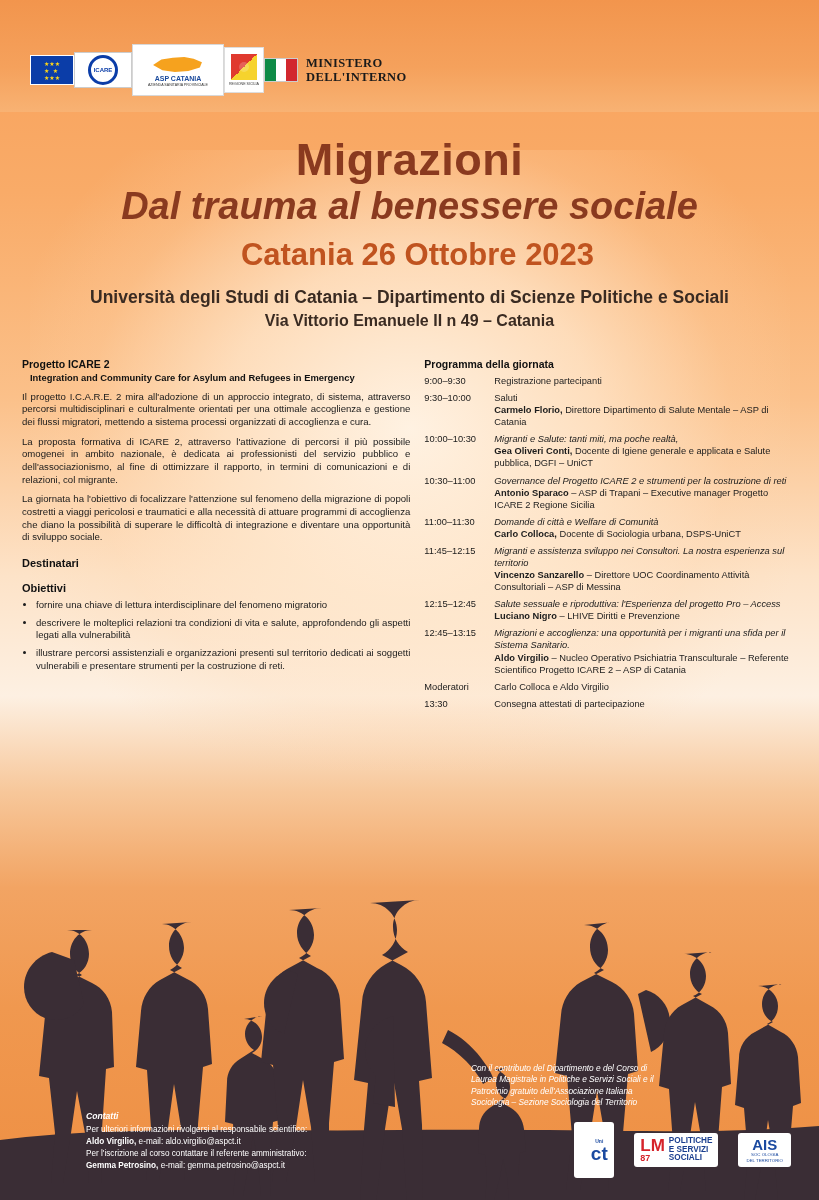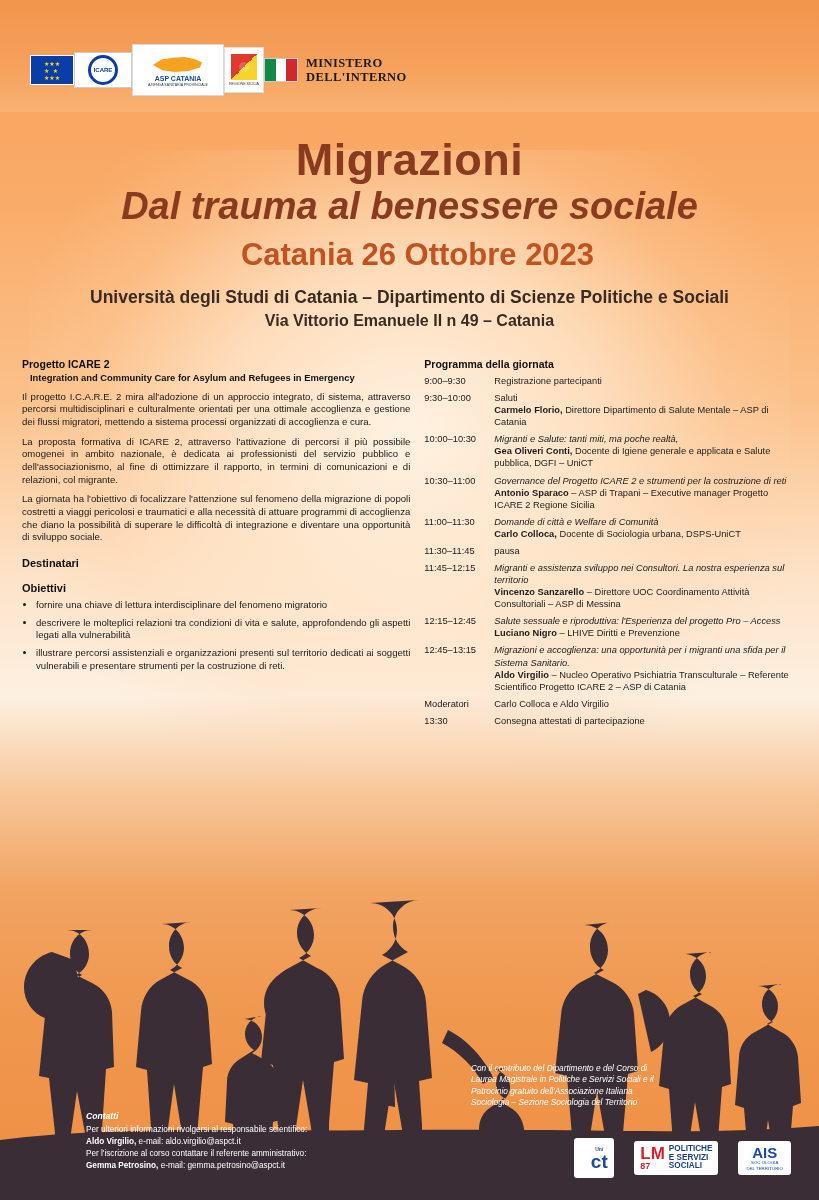--- a/index.html
+++ b/index.html
@@ -91,21 +91,21 @@
   
   .silo { position:absolute; left:0; bottom:0; width:100%; height:420px; }
 
   .contacts { position:absolute; left:86px; bottom:28px; width:330px; color:#fff; font-size:8.2px; line-height:1.45;}
   .contacts .ch { font-weight:bold; font-style:italic; margin-bottom:2px; font-size:8.6px;}
   .contacts b { font-weight:bold; }
 
   .credits { position:absolute; right:28px; bottom:92px; width:320px; color:#fff; font-size:8.3px; line-height:1.35; text-align:left;}
   .credits .ci{font-style:italic;}
   .botlogos { position:absolute; right:28px; bottom:22px; display:flex; align-items:center; gap:20px;}
-  .unict { width:40px;height:40px;background:#fff;border-radius:3px;display:flex;flex-direction:column;align-items:center;justify-content:center;padding-left:10px;}
+  .unict { width:40px;height:56px;background:#fff;border-radius:3px;display:flex;flex-direction:column;align-items:center;justify-content:center;padding-left:10px;}
   .unict .u1{font-size:5px;color:#1b4aa0;font-weight:bold;}
   .unict .u2{font-size:19px;color:#1b4aa0;font-weight:bold;line-height:1;}
   .lm87 { background:#fff;border-radius:3px;padding:4px 6px;display:flex;align-items:center;gap:4px;}
   .lm87 .n{font-size:17px;font-weight:bold;color:#d6232a;line-height:.9;}
   .lm87 .n small{display:block;font-size:9px;}
   .lm87 .t{font-size:8.2px;font-weight:bold;color:#1b3f8f;line-height:1.05;}
   .ais { background:#fff;border-radius:3px;padding:4px 8px;text-align:center;}
   .ais .a1{font-size:15px;font-weight:bold;color:#1b4aa0;line-height:1;}
   .ais .a2{font-size:4.4px;color:#1b4aa0;line-height:1.2;}
 </style>
@@ -226,26 +226,20 @@
       <div class="prow">
         <div class="ptime">11:00–11:30</div>
         <div class="pbody">
           <div class="pit">Domande di città e Welfare di Comunità</div>
           <div>
             <span class="pname">Carlo Colloca,</span><span class="pdesc"> Docente di Sociologia urbana, DSPS-UniCT</span>
           </div>
         </div>
       </div>
 
-      <div class="prow">
-        <div class="ptime">11:30–11:45</div>
-        <div class="pbody">
-          <span>pausa</span>
-        </div>
-      </div>
 
       <div class="prow">
         <div class="ptime">11:45–12:15</div>
         <div class="pbody">
           <div class="pit">Migranti e assistenza sviluppo nei Consultori. La nostra esperienza sul territorio</div>
           <div>
             <span class="pname">Vincenzo Sanzarello</span><span class="pdesc"> – Direttore UOC Coordinamento Attività Consultoriali – ASP di Messina</span>
           </div>
         </div>
       </div>

